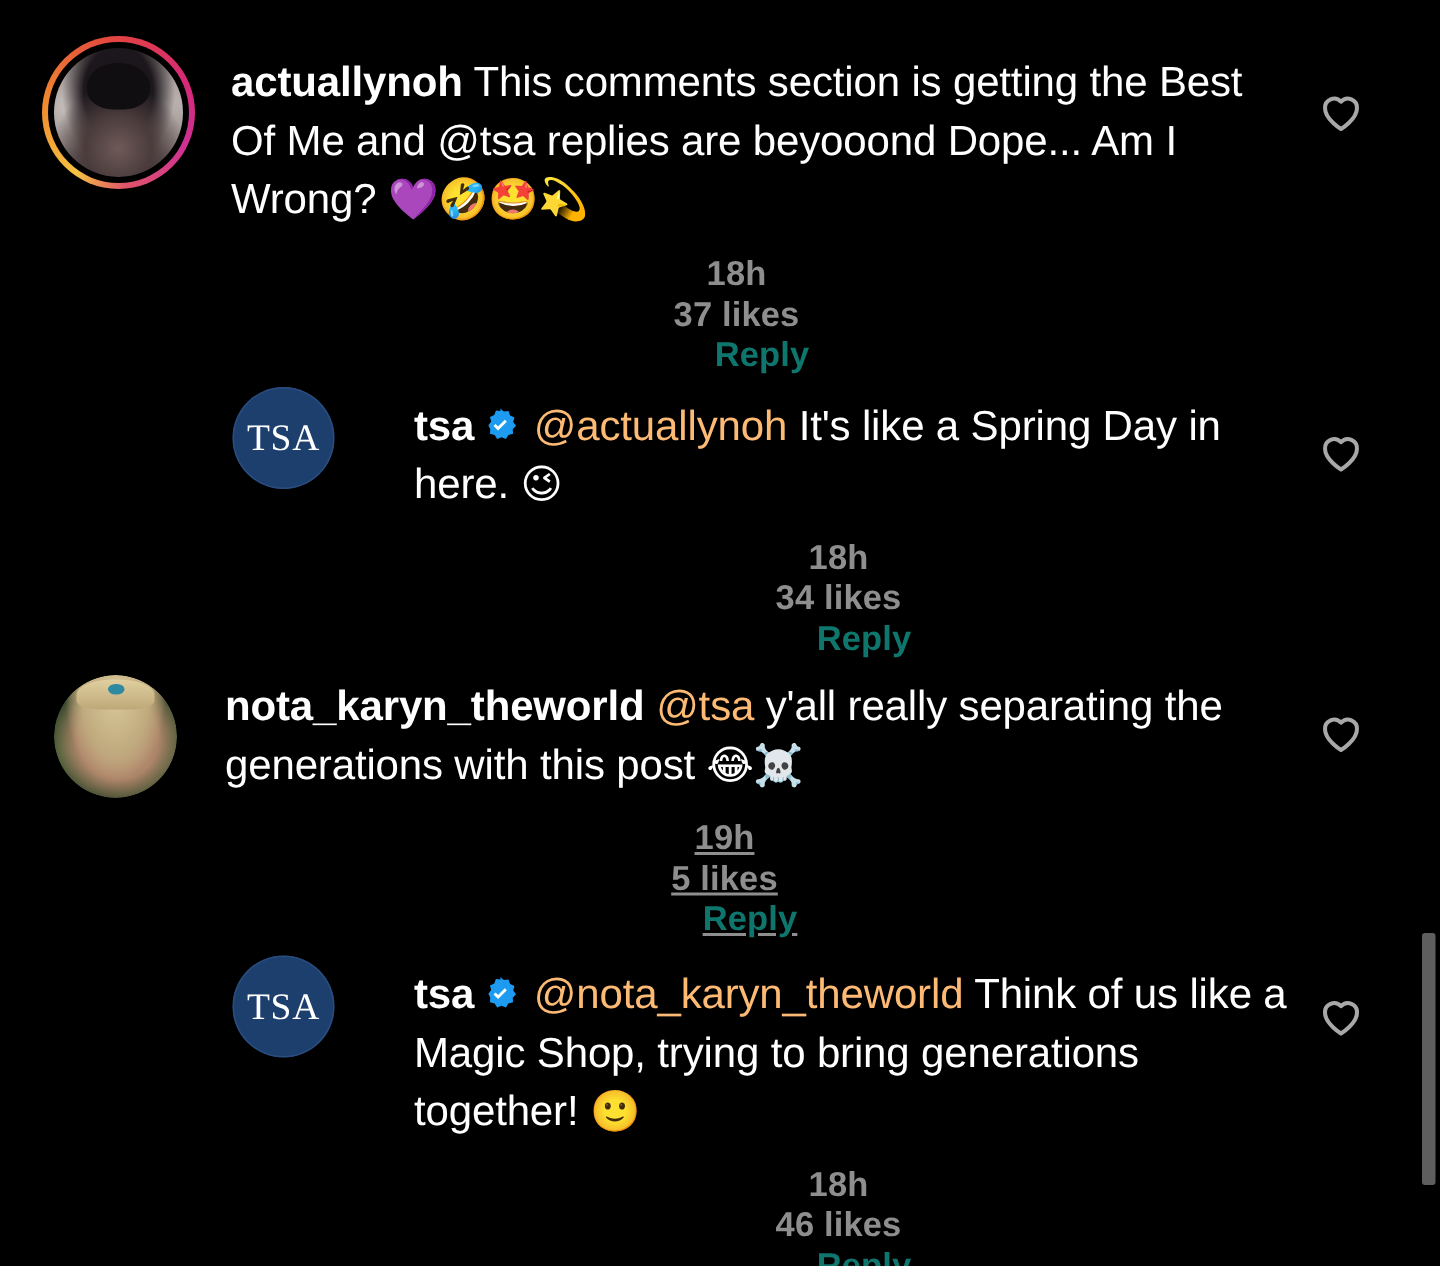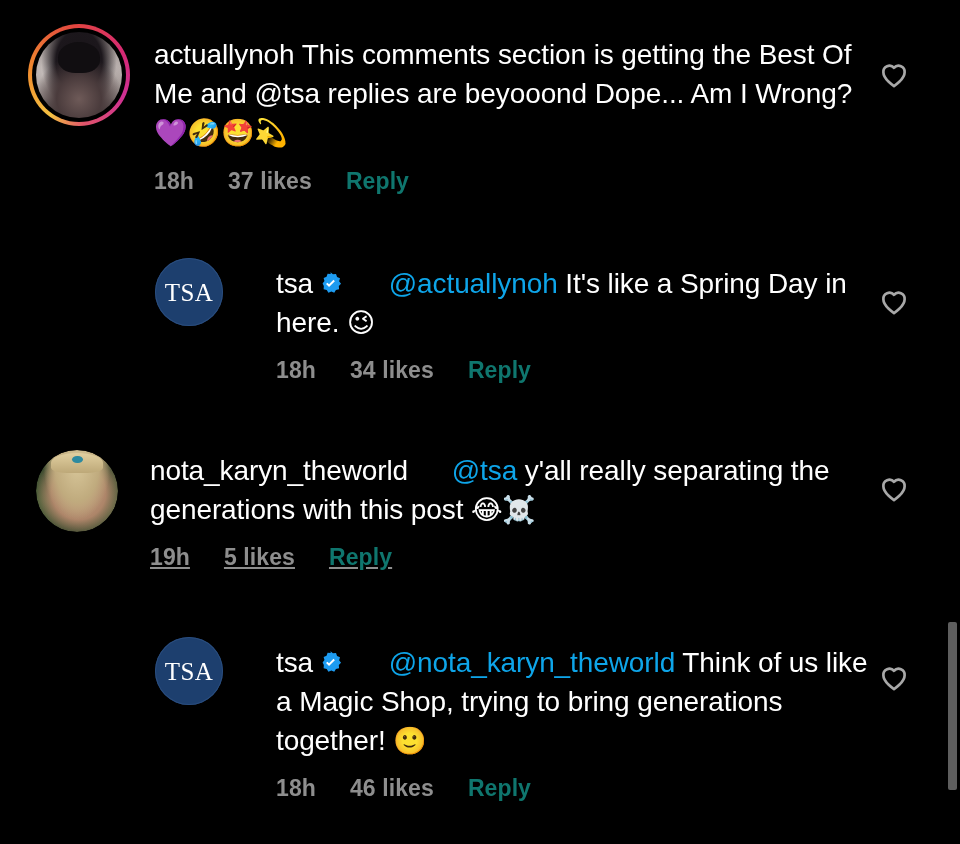--- a/index.html
+++ b/index.html
@@ -152,25 +152,25 @@
 
   .comment-text {
     font-size: 28px;
     line-height: 39px;
     font-weight: 400;
     color: #ffffff;
     letter-spacing: -0.1px;
   }
 
   .username {
-    font-weight: 400;
+    font-weight: 700;
     color: #ffffff;
   }
 
-  .mention { color: #0ea5e9; margin-left: 36px; }
+  .mention { color: #fdba74; }
 
   .verified-badge {
     display: inline-block;
     vertical-align: -3px;
     width: 25px;
     height: 25px;
     margin: 0 2px 0 5px;
   }
 
   .emoji {
@@ -178,20 +178,21 @@
     font-size: 27px;
   }
 
   .meta-row {
     display: flex;
     align-items: center;
     font-size: 23px;
     color: #8e8e8e;
     font-weight: 600;
     letter-spacing: 0.1px;
+    flex-direction: column;
   }
   .meta-row .meta-item { margin-right: 34px; }
   .meta-row .meta-item:last-child { margin-right: 0; }
   .meta-row .reply-link { color: #0f766e; }
 
   
   .like-heart {
     position: absolute;
     width: 34px;
     height: 34px;

